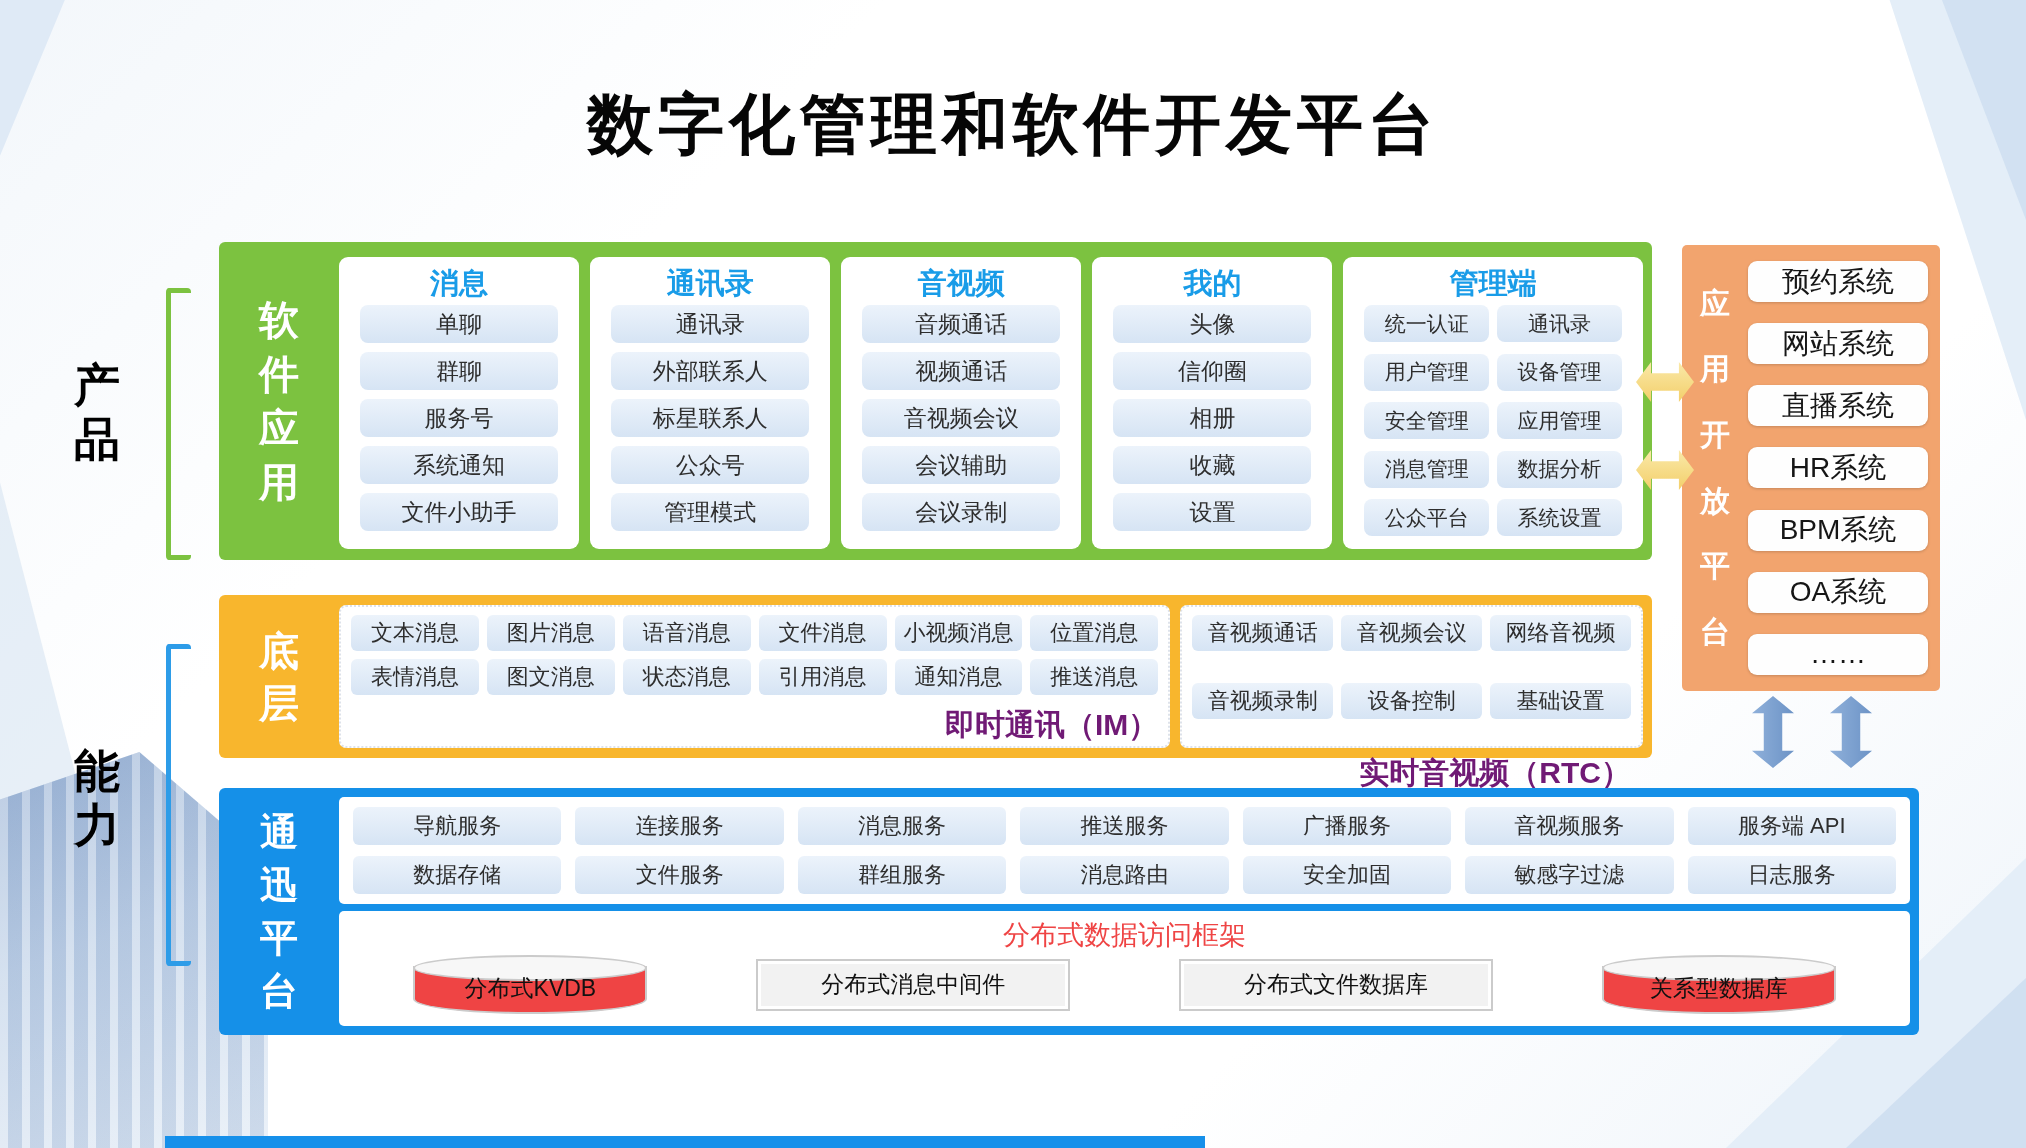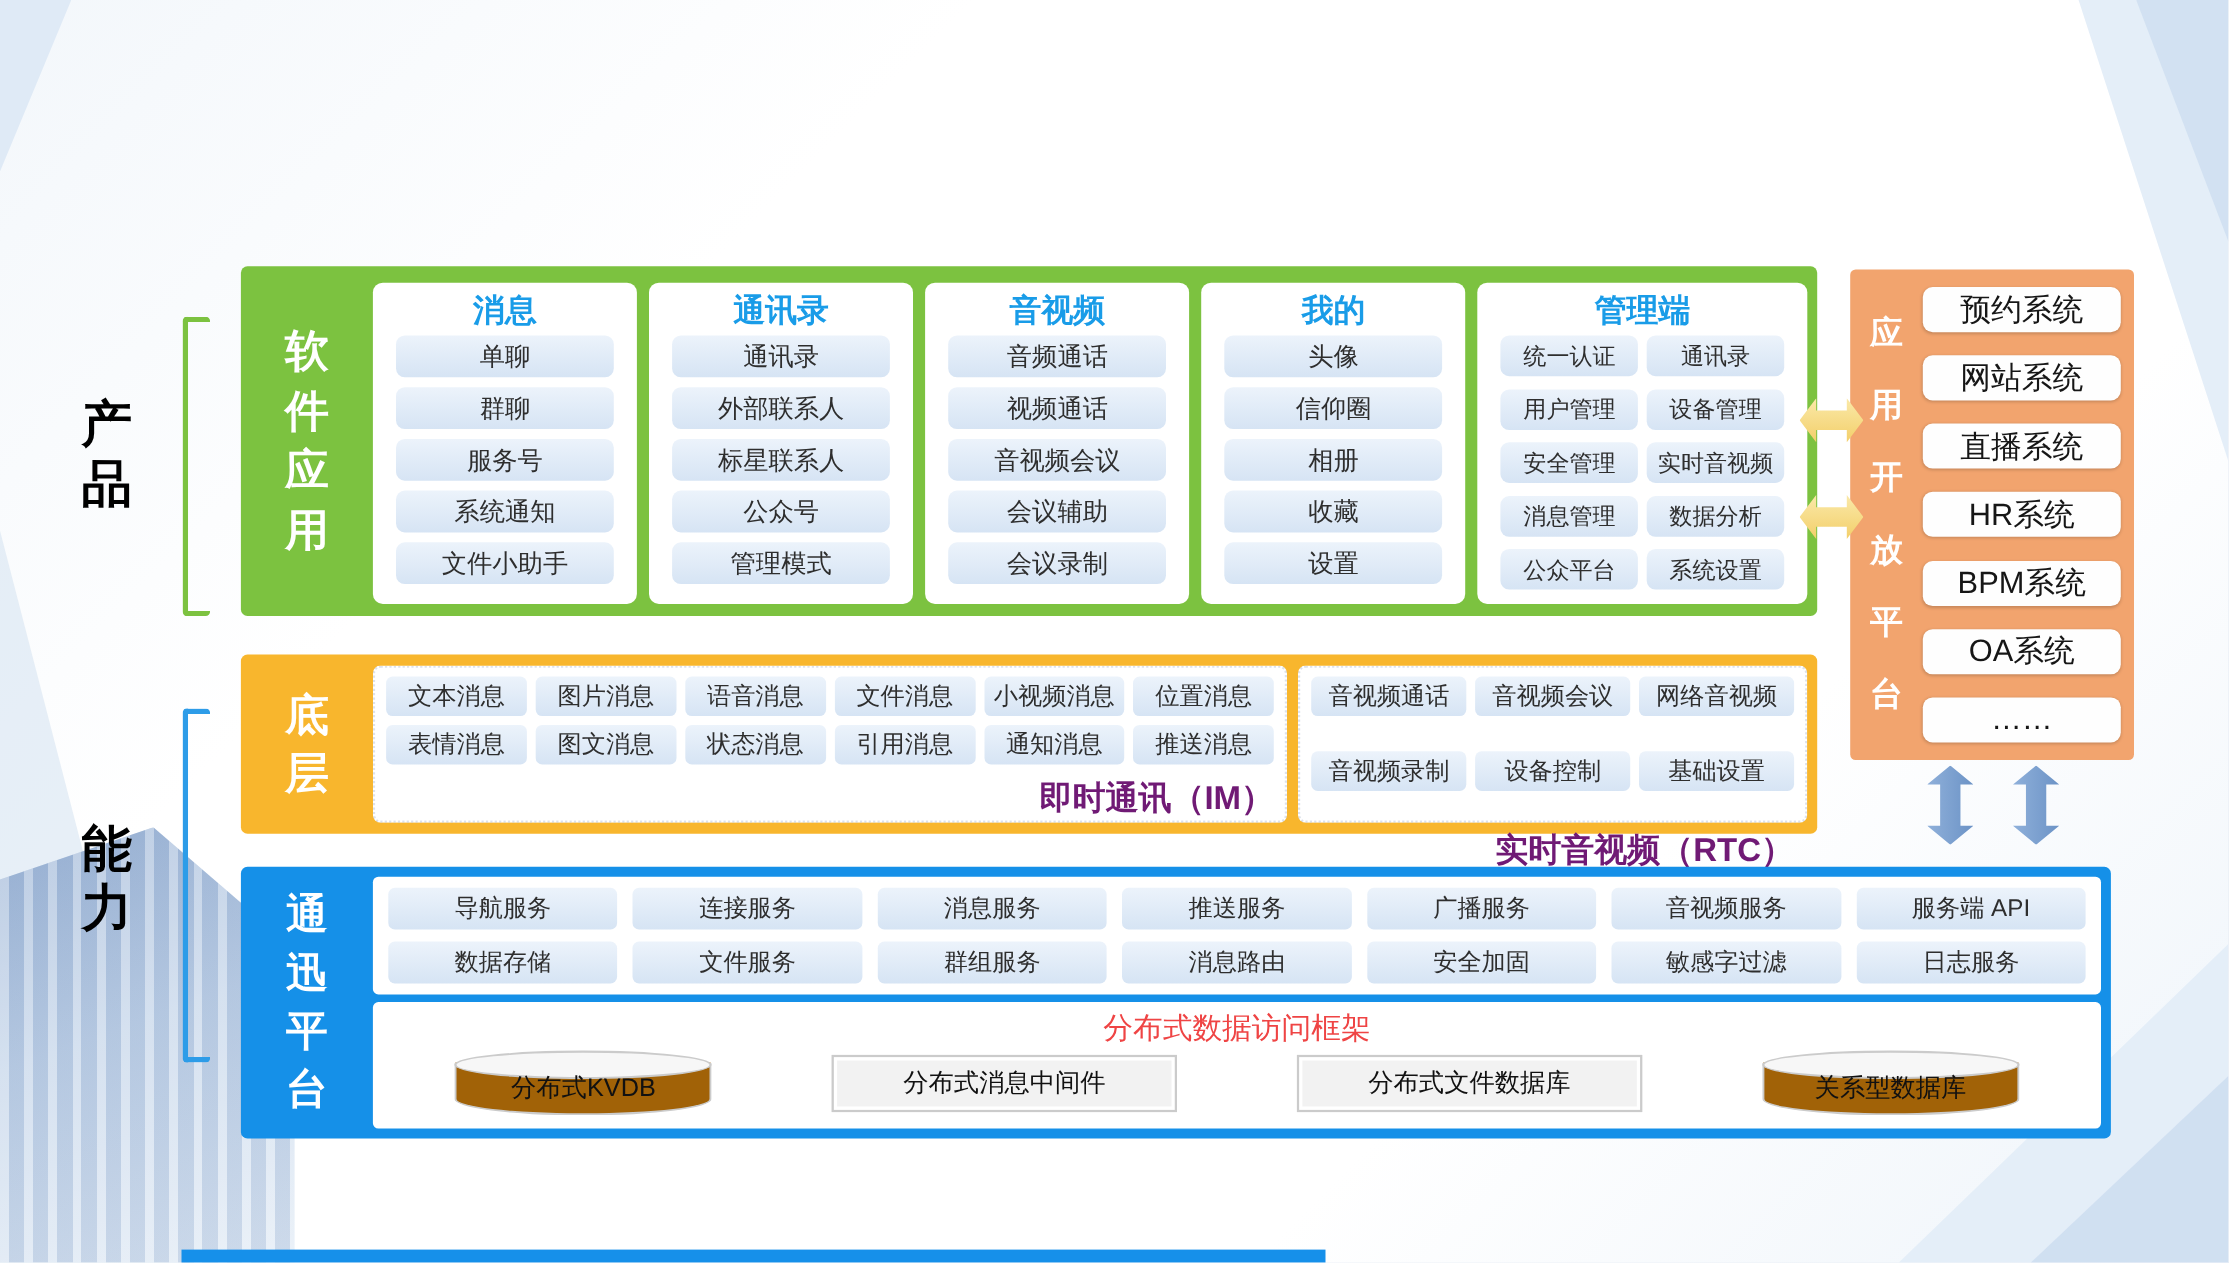--- a/index.html
+++ b/index.html
@@ -74,21 +74,21 @@
   .blue-content{flex:1;display:flex;flex-direction:column;gap:7px;padding:9px 9px 9px 0;}
   .svc-card{background:#fff;border-radius:5px;padding:10px 14px;display:flex;flex-direction:column;gap:11px;}
   .svc-row{display:grid;grid-template-columns:repeat(7,1fr);gap:14px;}
   .svc-row .chip{height:38px;font-size:22px;border-radius:6px;}
   .fw-card{background:#fff;border-radius:5px;flex:1;display:flex;flex-direction:column;padding:4px 20px 12px;}
   .fw-title{text-align:center;font-size:27px;font-weight:normal;color:#ef4444;line-height:40px;}
   .stores{flex:1;display:flex;align-items:center;justify-content:space-around;}
   .store{position:relative;}
   .store .store-label{position:relative;z-index:2;display:flex;align-items:center;justify-content:center;
     width:100%;height:100%;font-size:23px;color:#111;}
-  .store.cyl{width:230px;height:46px;background:#a16207;border:2px solid #cbcbcb;border-top:none;
+  .store.cyl{width:230px;height:46px;background:#ef4444;border:2px solid #cbcbcb;border-top:none;
     border-radius:0 0 115px 115px / 0 0 15px 15px;margin-top:10px;}
   .store.cyl::before{content:'';position:absolute;left:-2px;right:-2px;top:-11px;height:22px;
     background:#f7f7f7;border:2px solid #cbcbcb;border-radius:50%;z-index:1;}
   .store.box{width:310px;height:48px;background:#f2f2f2;border:2px solid #cbcbcb;box-shadow:inset 0 0 0 3px #fff;}
 
   
   .orange-panel{left:1682px;top:245px;width:258px;height:446px;background:#f2a46e;border-radius:5px;display:flex;}
   .orange-panel .vlabel{flex:0 0 66px;font-size:30px;justify-content:space-around;padding:26px 0;}
   .sys-list{flex:1;display:flex;flex-direction:column;justify-content:space-between;padding:16px 12px 16px 0;}
   .sys-item{background:#fefefe;border-radius:9px;height:41px;display:flex;align-items:center;justify-content:center;
@@ -111,20 +111,21 @@
 
   <div class="deco deco-tl"></div>
   <div class="deco deco-left-band"></div>
   <div class="deco deco-tr1"></div>
   <div class="deco deco-tr2"></div>
   <div class="deco deco-br1"></div>
   <div class="deco deco-br2"></div>
   <div class="abs photo"></div>
   <div class="abs bottom-strip"></div>
 
+  <div class="abs title">数字化管理和软件开发平台</div>
 
   <div class="abs side-label lbl-product">
       <div class="vchar">产</div>
       <div class="vchar">品</div>
     </div>
   <div class="abs bracket bracket-product"></div>
   <div class="abs side-label lbl-cap">
       <div class="vchar">能</div>
       <div class="vchar">力</div>
     </div>
@@ -179,21 +180,21 @@
           </div>
       </div>
       <div class="col wide">
         <div class="col-header">管理端</div>
         <div class="col-items grid2">
             <div class="chip sm">统一认证</div>
             <div class="chip sm">通讯录</div>
             <div class="chip sm">用户管理</div>
             <div class="chip sm">设备管理</div>
             <div class="chip sm">安全管理</div>
-            <div class="chip sm">实时音视频</div>
+            <div class="chip sm">应用管理</div>
             <div class="chip sm">消息管理</div>
             <div class="chip sm">数据分析</div>
             <div class="chip sm">公众平台</div>
             <div class="chip sm">系统设置</div>
           </div>
       </div>
     </div>
   </div>
 
   <div class="abs yellow-box">

